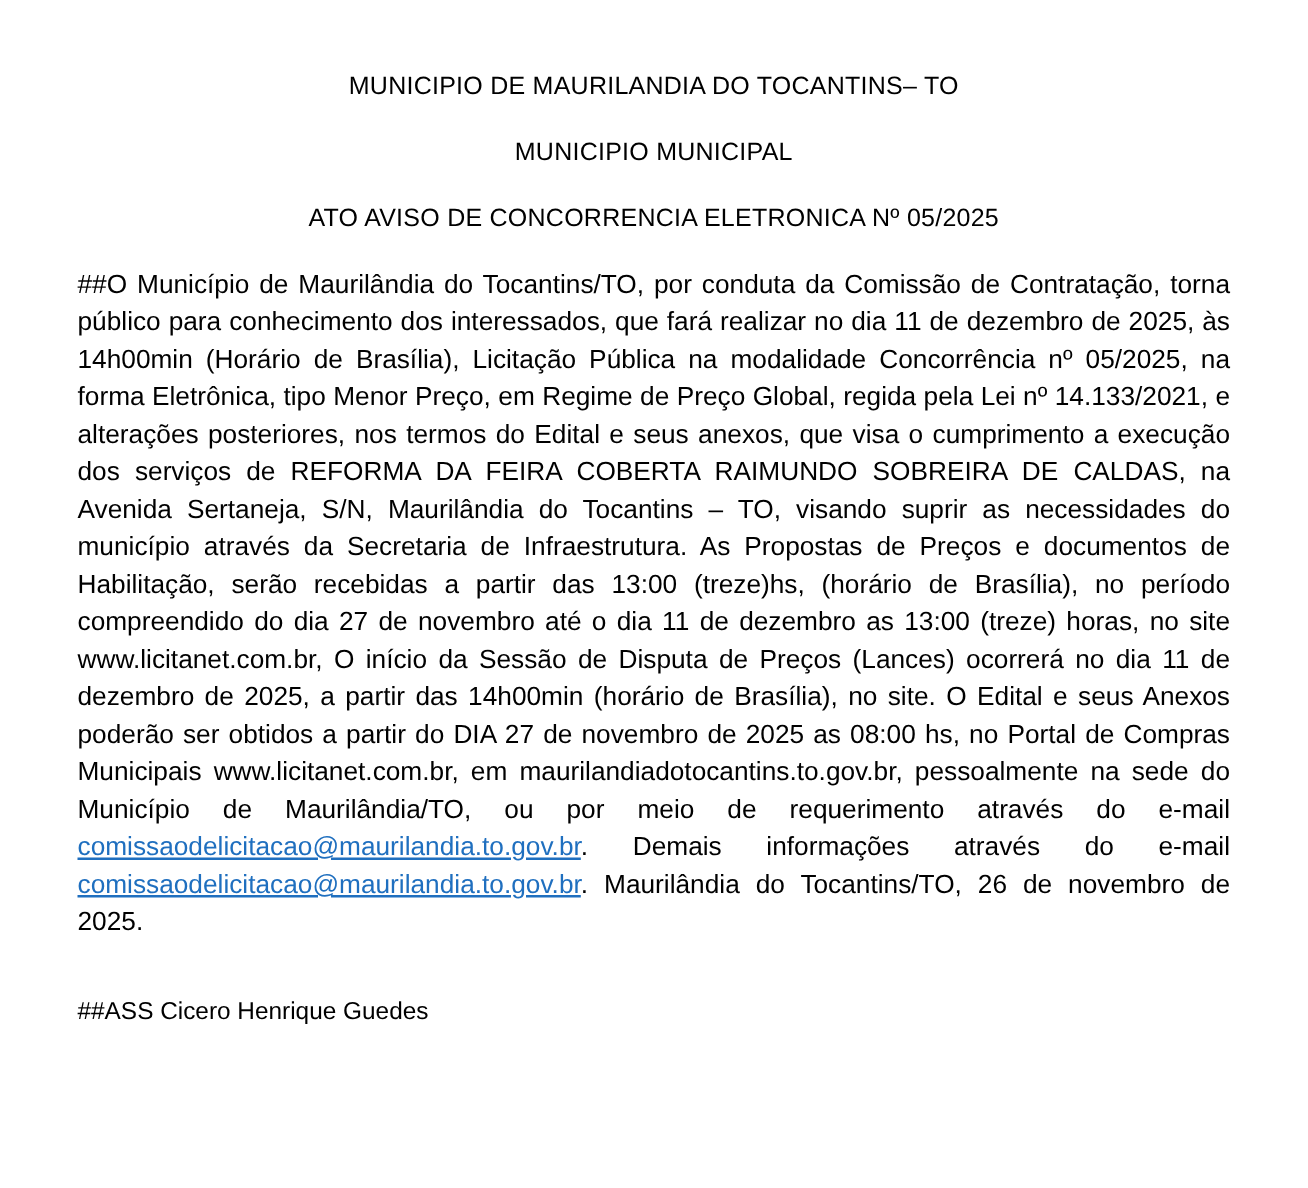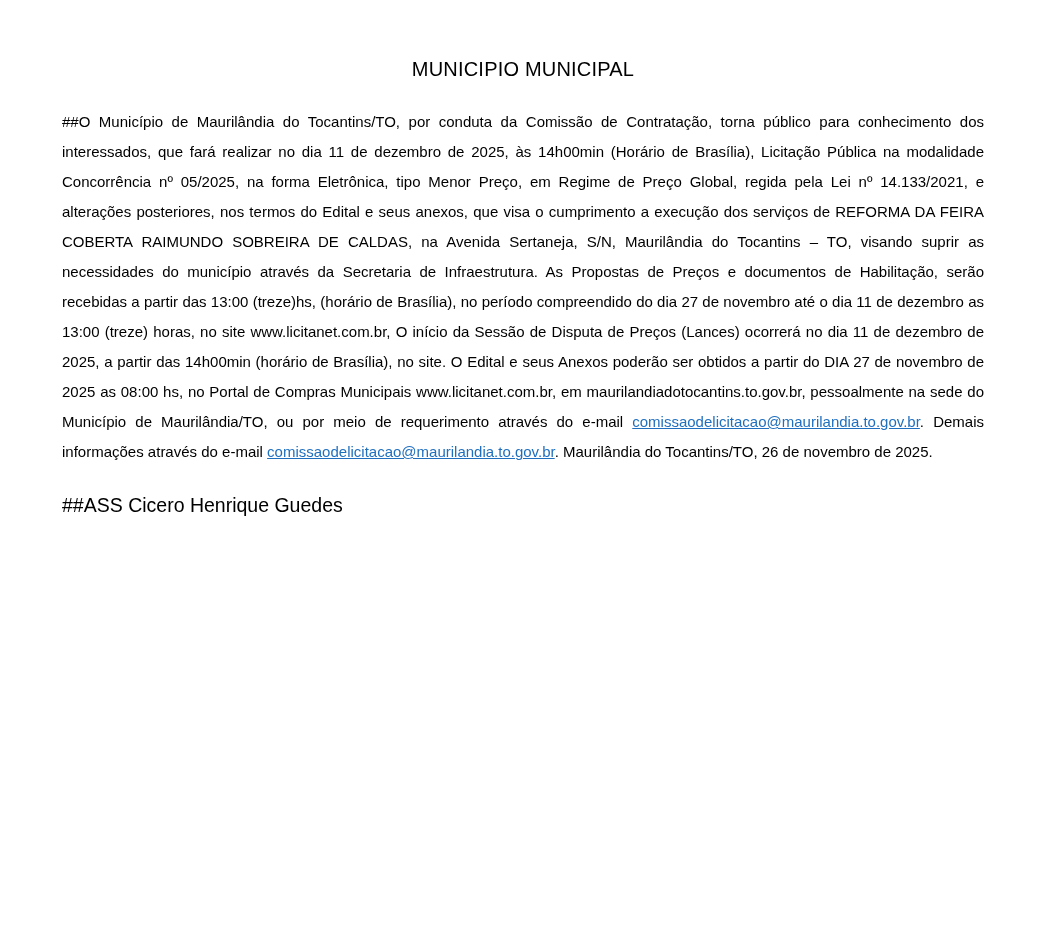--- a/index.html
+++ b/index.html
@@ -24,39 +24,41 @@
   }
   .doc-title {
     font-size: 20px;
     font-weight: normal;
     line-height: 30px;
     text-align: center;
     margin: 0 0 23px 0;
     letter-spacing: 0.2px;
   }
   .body-text {
-    font-size: 15px;
+    font-size: 21px;
     line-height: 30px;
     text-align: justify;
-    margin: 0 0 23px 0;
+    margin: 0 0 41px 0;
   }
   .email-link {
     color: #1f6fbf;
     text-decoration: underline;
     cursor: pointer;
   }
   .center-line {
     font-size: 19.5px;
     line-height: 30px;
     text-align: left;
     margin: 0 0 17px 0;
   }
 </style>
 </head>
 <body>
 
 <div class="page">
+  <p class="doc-title">MUNICIPIO DE MAURILANDIA DO TOCANTINS– TO</p>
   <p class="doc-title">MUNICIPIO MUNICIPAL</p>
+  <p class="doc-title">ATO AVISO DE CONCORRENCIA ELETRONICA Nº 05/2025</p>
 
   <p class="body-text"><span>##O Município de Maurilândia do Tocantins/TO, por conduta da Comissão de Contratação, torna público para conhecimento dos interessados, que fará realizar no dia 11 de dezembro de 2025, às 14h00min (Horário de Brasília), Licitação Pública na modalidade Concorrência nº 05/2025, na forma Eletrônica, tipo Menor Preço, em Regime de Preço Global, regida pela Lei nº 14.133/2021, e alterações posteriores, nos termos do Edital e seus anexos, que visa o cumprimento a execução dos serviços de REFORMA DA FEIRA COBERTA RAIMUNDO SOBREIRA DE CALDAS, na Avenida Sertaneja, S/N, Maurilândia do Tocantins – TO, visando suprir as necessidades do município através da Secretaria de Infraestrutura. As Propostas de Preços e documentos de Habilitação, serão recebidas a partir das 13:00 (treze)hs, (horário de Brasília), no período compreendido do dia 27 de novembro até o dia 11 de dezembro as 13:00 (treze) horas, no site www.licitanet.com.br, O início da Sessão de Disputa de Preços (Lances) ocorrerá no dia 11 de dezembro de 2025, a partir das 14h00min (horário de Brasília), no site. O Edital e seus Anexos poderão ser obtidos a partir do DIA 27 de novembro de 2025 as 08:00 hs, no Portal de Compras Municipais www.licitanet.com.br, em maurilandiadotocantins.to.gov.br, pessoalmente na sede do Município de Maurilândia/TO, ou por meio de requerimento através do e-mail </span><a class="email-link">comissaodelicitacao@maurilandia.to.gov.br</a><span>. Demais informações através do e-mail </span><a class="email-link">comissaodelicitacao@maurilandia.to.gov.br</a><span>. Maurilândia do Tocantins/TO, 26 de novembro de 2025.</span></p>
 
   <p class="center-line">##ASS Cicero Henrique Guedes</p>
 </div>
 
 </body></html>

